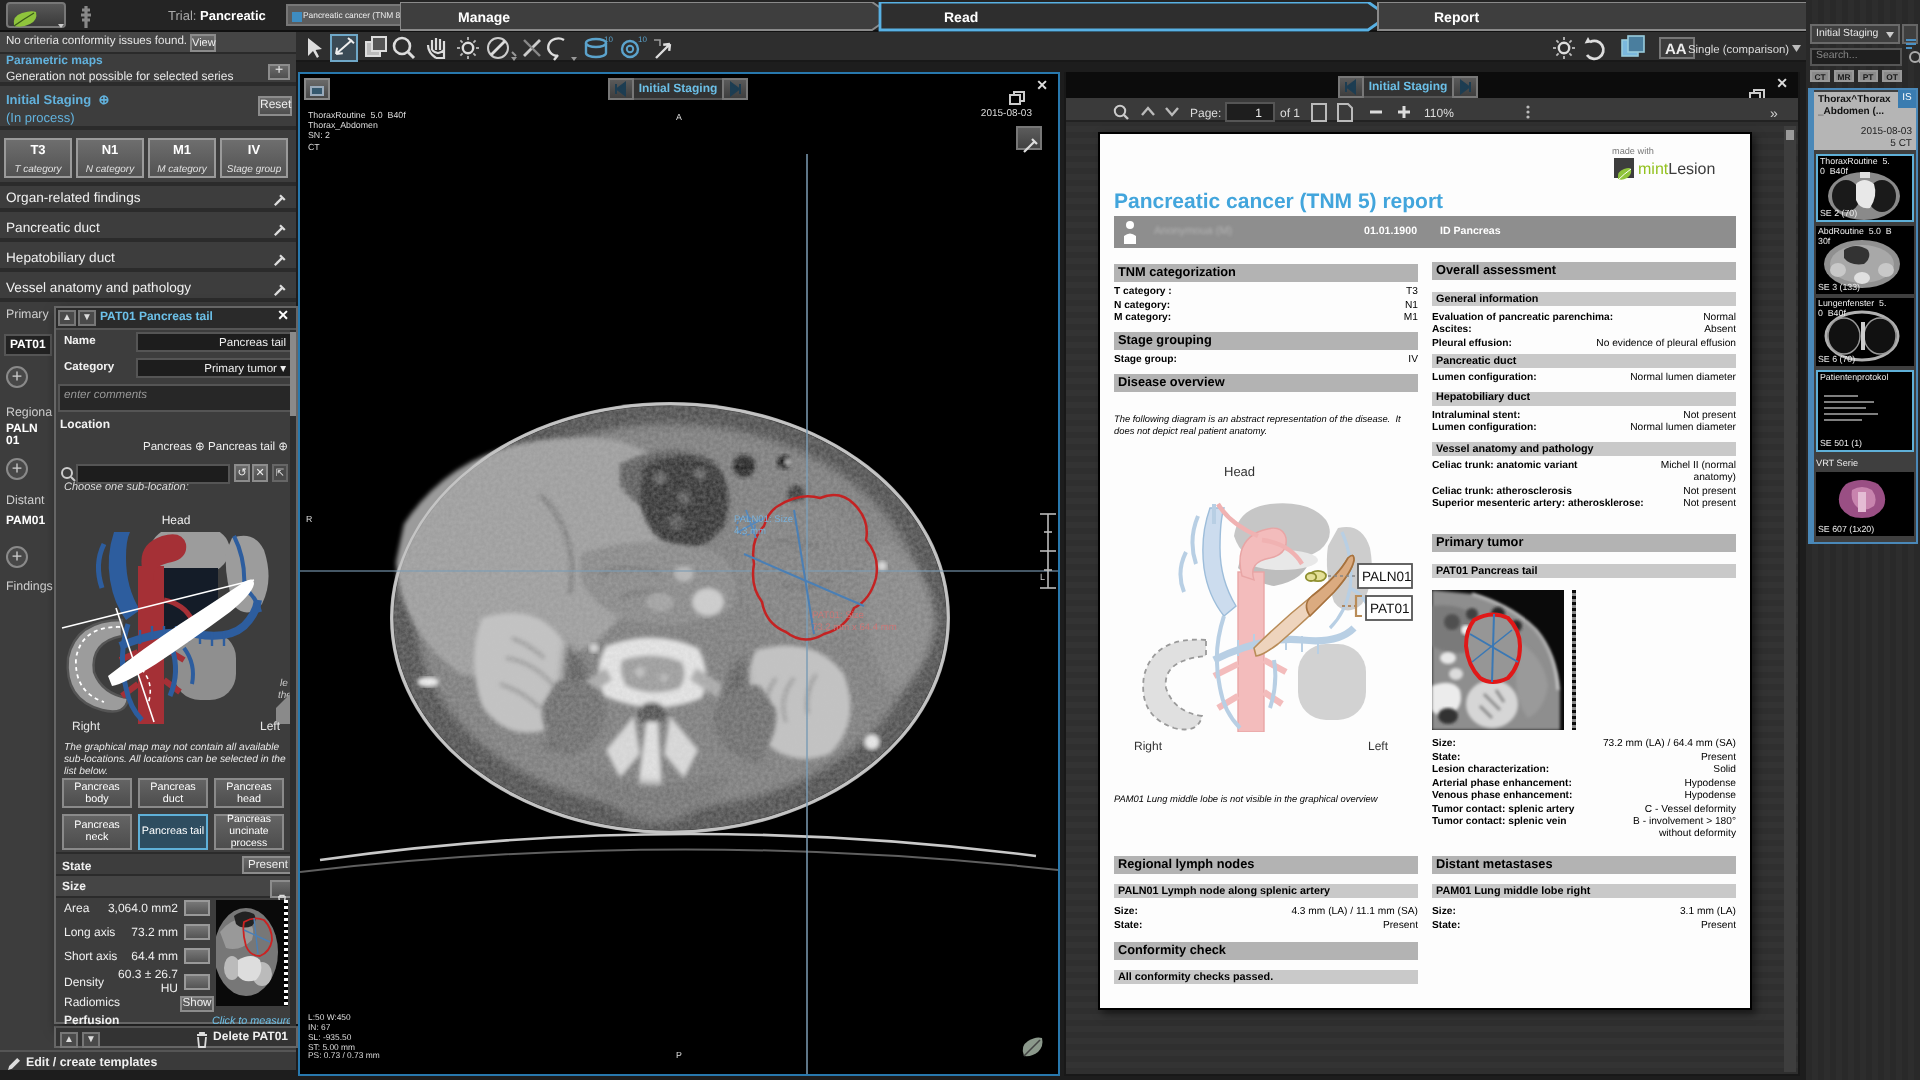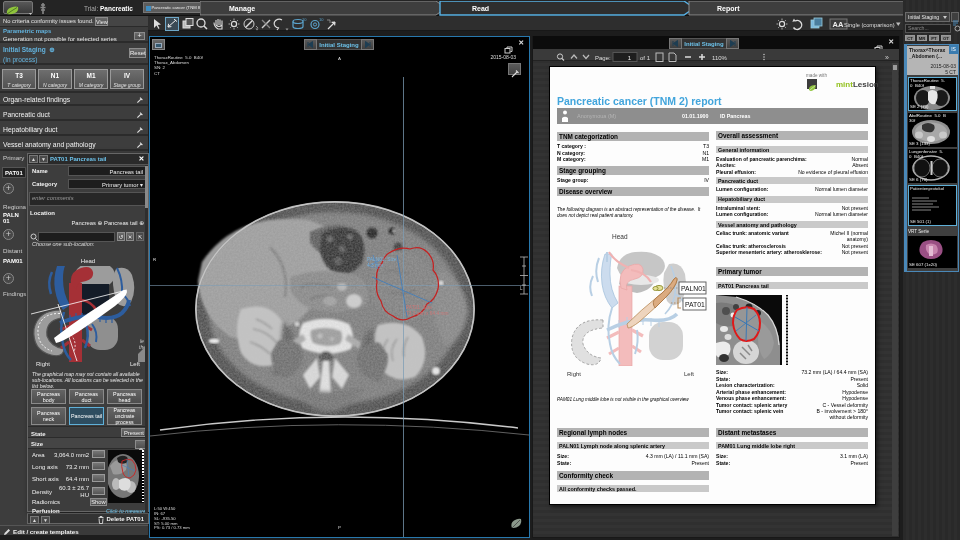--- a/index.html
+++ b/index.html
@@ -629,22 +629,22 @@
   <div id="repscroll">
         <div class="thumb"></div>
       </div>
   <div id="page">
 
     <div style="position:absolute;left:256px;top:6px;font-size:4.6px;color:#777">made with</div>
     <div style="position:absolute;left:257px;top:12px;width:10px;height:10px;background:#3d3d3d"><svg width="10" height="10">
             <path d="M2,7.5 Q1.5,3.5 5,2.5 Q8,1.5 8.5,2.5 Q9,5.5 6.5,7 Q4,8.5 2,7.5 Z" fill="#8fc43c"></path>
             <path d="M2,8 Q5,5 8.5,2.5" stroke="#fff" stroke-width="0.5" fill="none"></path>
           </svg></div>
-    <div style="position:absolute;left:286px;top:13px;font-size:8px;font-weight:bold;color:#93c11f">mint<span style="color:#3d3d3d">Lesion</span></div>
-    <div style="position:absolute;left:7px;top:28px;font-size:10.5px;font-weight:bold;color:#42a5dc">Pancreatic cancer (TNM 2) report</div>
+    <div style="position:absolute;left:269px;top:13px;font-size:8px;font-weight:normal;color:#93c11f">mint<span style="color:#3d3d3d">Lesion</span></div>
+    <div style="position:absolute;left:7px;top:28px;font-size:10.5px;font-weight:bold;color:#42a5dc">Pancreatic cancer (TNM 5) report</div>
     <div style="position:absolute;left:7px;top:41px;width:311px;height:16px;background:#8e8e8e">
       <svg width="8" height="12" style="position:absolute;left:4px;top:2px">
             <circle cx="4" cy="2.5" r="2" fill="#fff"></circle>
             <path d="M1,12 L1,8 Q4,5.5 7,8 L7,12 Z" fill="#fff"></path>
           </svg>
       <div style="position:absolute;left:20px;top:5px;font-size:5.5px;color:#b4b4b4;filter:blur(0.7px)">Anonymoua (M)</div>
       <div style="position:absolute;left:125px;top:5px;font-size:5.3px;font-weight:bold;color:#fff">01.01.1900</div>
       <div style="position:absolute;left:163px;top:5px;font-size:5.3px;font-weight:bold;color:#fff">ID Pancreas</div>
     </div>
 

